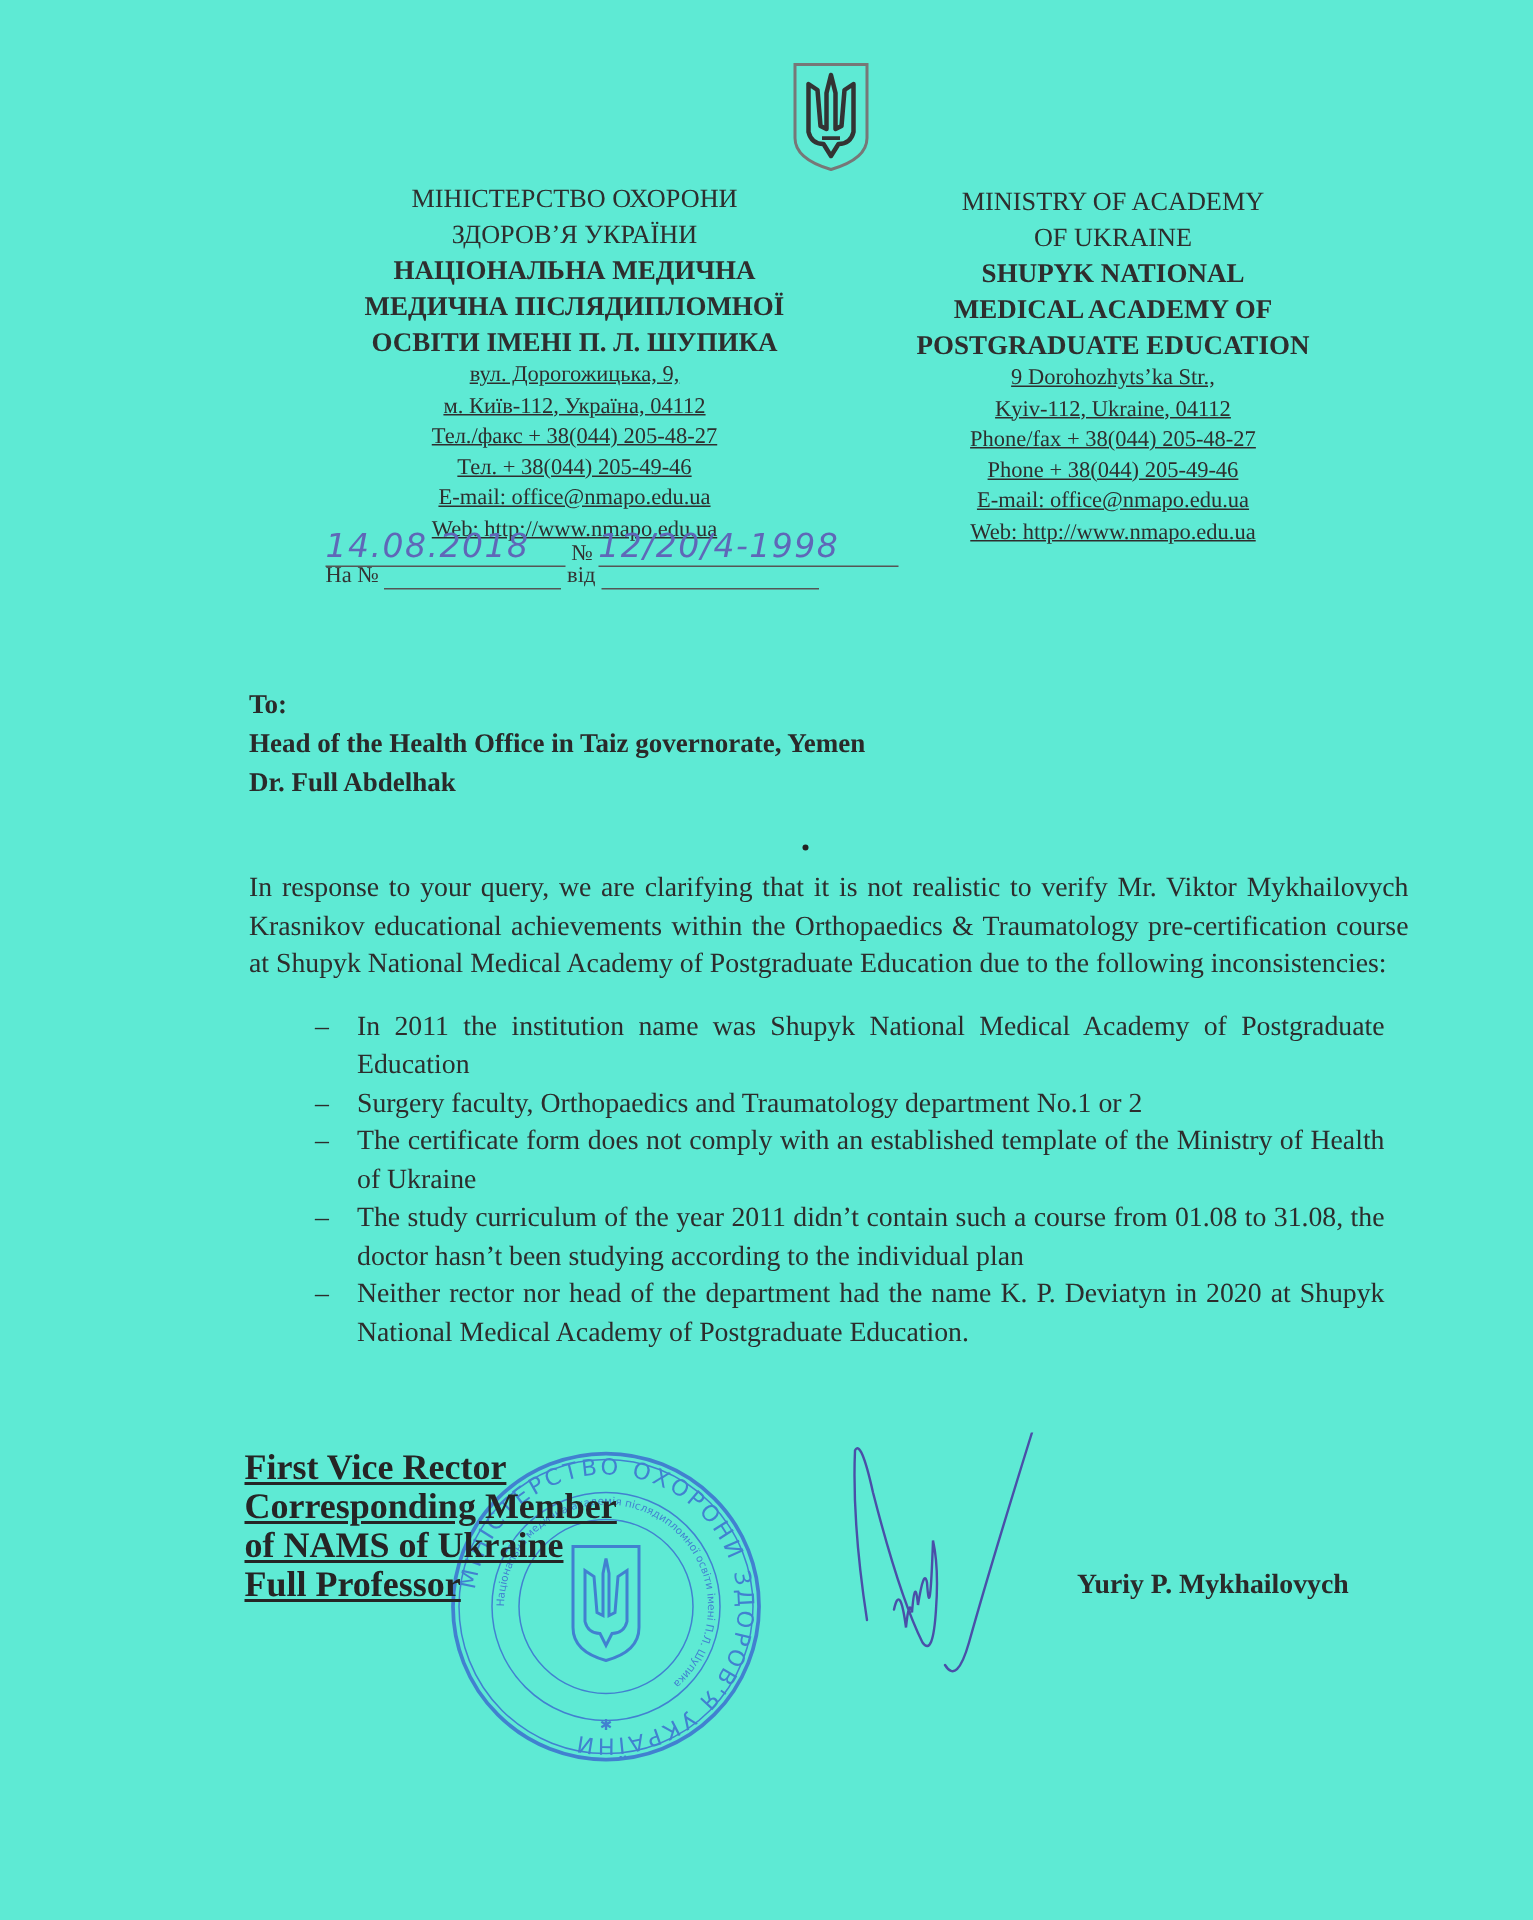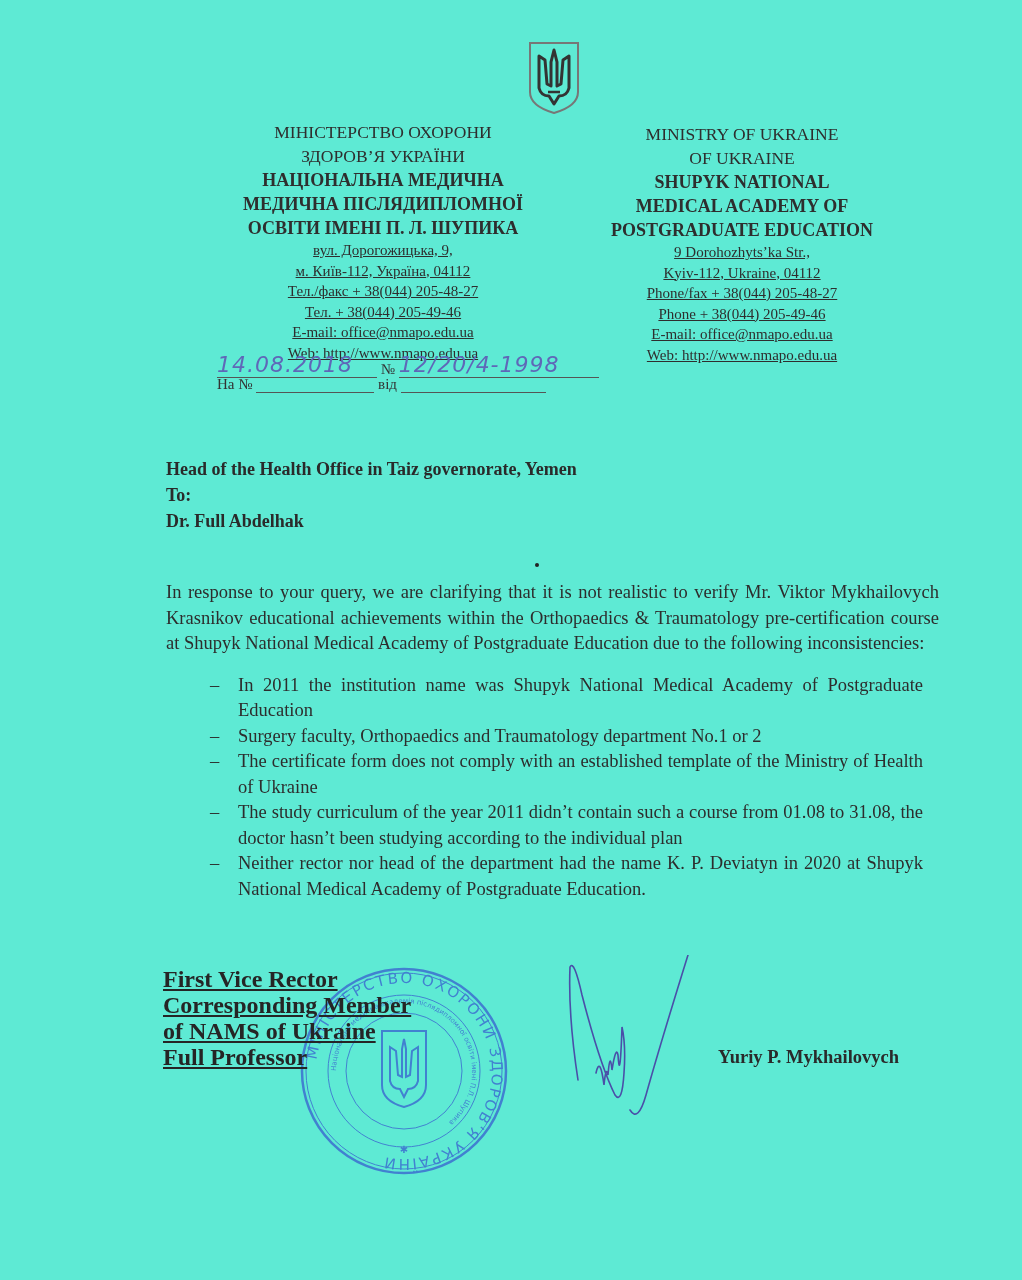--- a/index.html
+++ b/index.html
@@ -48,21 +48,21 @@
     <div class="b">ОСВІТИ ІМЕНІ П. Л. ШУПИКА</div>
     <div class="s">вул. Дорогожицька, 9,</div>
     <div class="s">м. Київ-112, Україна, 04112</div>
     <div class="s">Тел./факс + 38(044) 205-48-27</div>
     <div class="s">Тел. + 38(044) 205-49-46</div>
     <div class="s">E-mail: office@nmapo.edu.ua</div>
     <div class="s">Web: http://www.nmapo.edu.ua</div>
   </div>
 
   <div class="hdr hdr-en">
-    <div>MINISTRY OF UKRAINE</div>
+    <div>MINISTRY OF ACADEMY</div>
     <div>OF UKRAINE</div>
     <div class="b">SHUPYK NATIONAL</div>
     <div class="b">MEDICAL ACADEMY OF</div>
     <div class="b">POSTGRADUATE EDUCATION</div>
     <div class="s">9 Dorohozhyts’ka Str.,</div>
     <div class="s">Kyiv-112, Ukraine, 04112</div>
     <div class="s">Phone/fax + 38(044) 205-48-27</div>
     <div class="s">Phone + 38(044) 205-49-46</div>
     <div class="s">E-mail: office@nmapo.edu.ua</div>
     <div class="s">Web: http://www.nmapo.edu.ua</div>
@@ -76,22 +76,22 @@
     </div>
     <div class="row">
       <span>На №</span>
       <span class="line" style="width:118px;"></span>
       <span>від</span>
       <span class="line" style="width:145px;"></span>
     </div>
   </div>
 
   <div class="to">
+    <div>To:</div>
     <div>Head of the Health Office in Taiz governorate, Yemen</div>
-    <div>To:</div>
     <div>Dr. Full Abdelhak</div>
   </div>
 
   <div class="dot"></div>
 
   <div class="body">
     <div>In response to your query, we are clarifying that it is not realistic to verify Mr. Viktor Mykhailovych Krasnikov educational achievements within the Orthopaedics &amp; Traumatology pre-certification course at Shupyk National Medical Academy of Postgraduate Education due to the following inconsistencies:</div>
     <ul>
       <li>In 2011 the institution name was Shupyk National Medical Academy of Postgraduate Education</li>
       <li>Surgery faculty, Orthopaedics and Traumatology department No.1 or 2</li>

